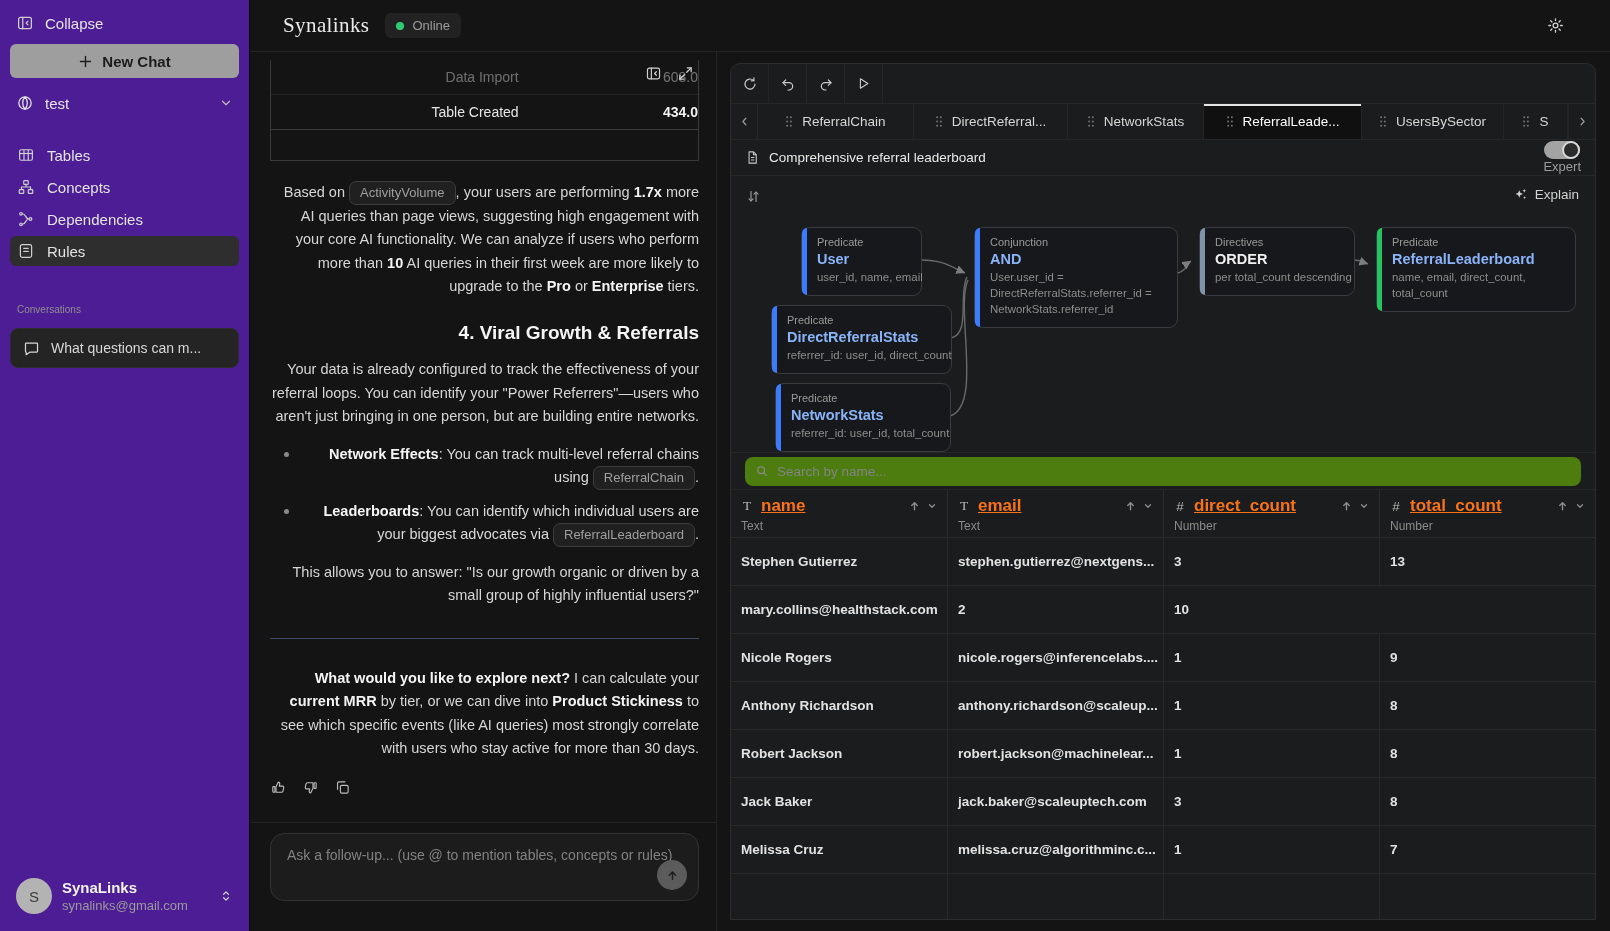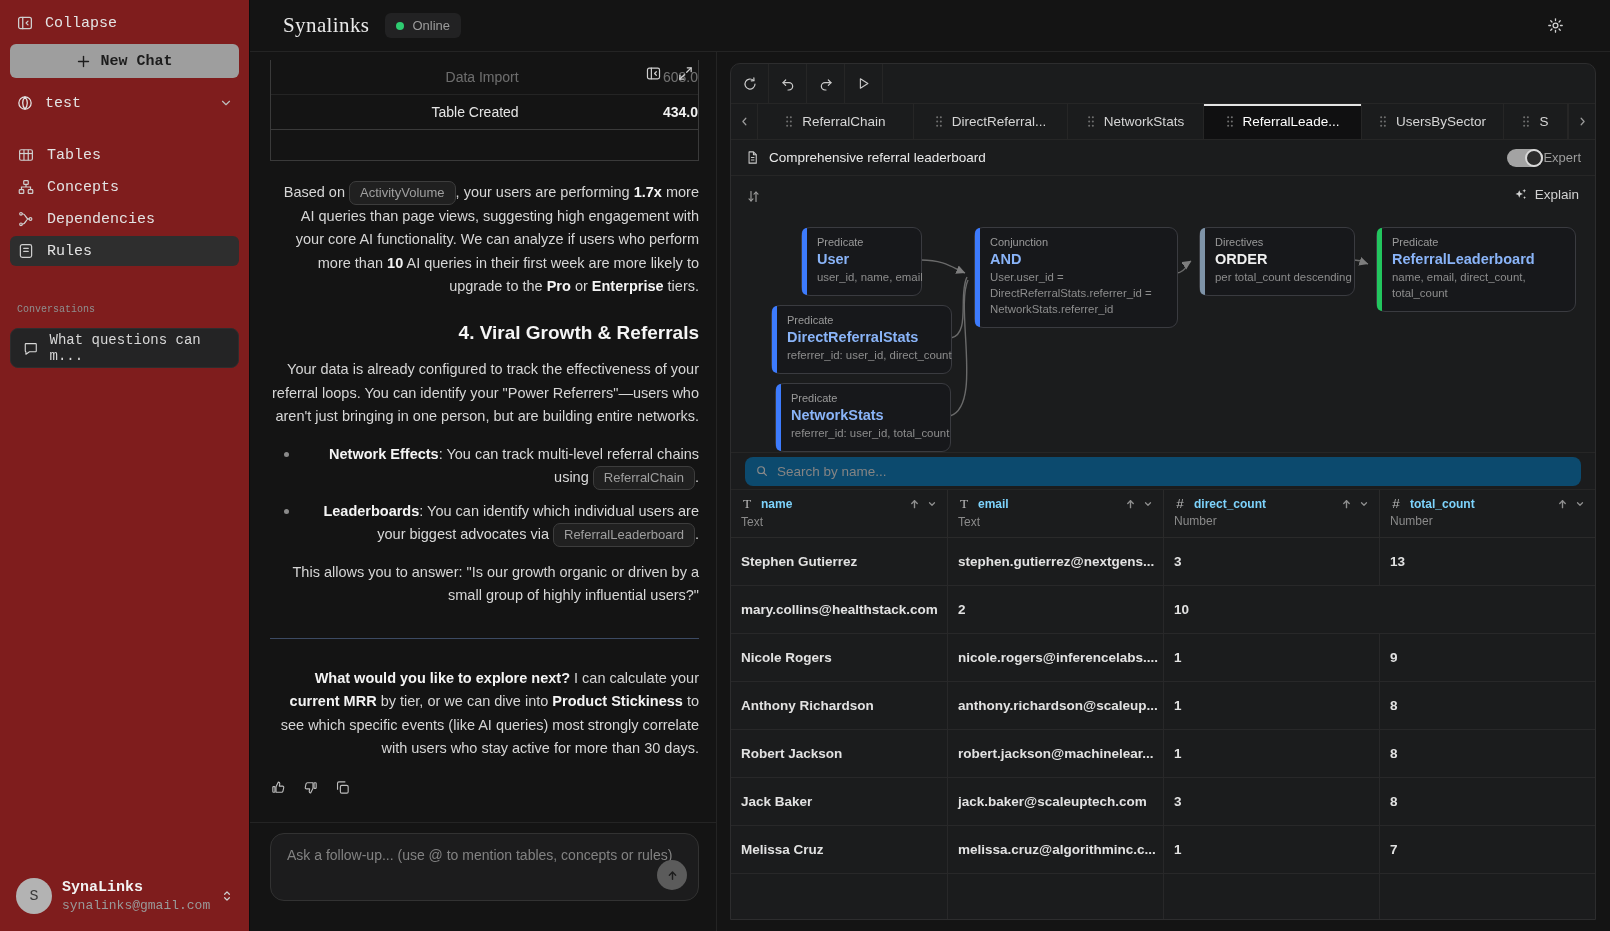--- a/index.html
+++ b/index.html
@@ -3,21 +3,21 @@
 <meta charset="utf-8">
 <style>
   * { margin:0; padding:0; box-sizing:border-box; }
   html,body { background:#0e0e0e; }
   .app { position:relative; width:1610px; height:931px; background:#141414; overflow:hidden;
          font-family:"Liberation Sans","DejaVu Sans",sans-serif; color:#d9d9d9; }
   svg { display:block; }
   b { color:#f4f4f4; font-weight:700; }
 
   
-  .sidebar { position:absolute; left:0; top:0; width:250px; height:931px; background:#7f1d1d; border-right:1px solid #0c0c0c;font-family:Liberation Mono, monospace; }
+  .sidebar { position:absolute; left:0; top:0; width:250px; height:931px; background:#4c1d95; border-right:1px solid #0c0c0c; }
   .side-inner { padding:12px 10px 0 10px; }
   .collapse-row { display:flex; align-items:center; gap:11px; padding:2px 6px 12px 6px; color:#e4e4e4; font-size:15px; cursor:pointer; }
   .collapse-row svg { color:#cfcfcf; }
   .newchat-btn { height:34px; background:#9e9e9e; border-radius:6px; display:flex; align-items:center; justify-content:center; gap:9px; color:#1c1c1c; font-size:15px; font-weight:700; cursor:pointer; }
   .ws-row { margin-top:10px; height:30px; display:flex; align-items:center; gap:11px; padding:0 6px; font-size:15px; color:#e4e4e4; cursor:pointer; }
   .ws-row .chev { margin-left:auto; color:#bdbdbd; }
   .nav { margin-top:22px; }
   .nav-item { height:30px; margin:2px 0; border-radius:6px; display:flex; align-items:center; gap:12px; padding:0 7px; font-size:15px; color:#e3e3e3; cursor:pointer; }
   .nav-item svg { color:#cfcfcf; flex:none; }
   .nav-item.active { background:#2e2e2e; }
@@ -71,51 +71,51 @@
   .tabbar { height:36px; flex:none; display:flex; border-bottom:1px solid #262626; }
   .tab-nav { width:27px; display:flex; align-items:center; justify-content:center; color:#9a9a9a; border-right:1px solid #262626; cursor:pointer; flex:none; }
   .tab-nav.right { border-right:none; border-left:1px solid #262626; }
   .tab { display:flex; align-items:center; gap:9px; justify-content:center; border-right:1px solid #262626; font-size:13.5px; color:#d6d6d6; cursor:pointer; position:relative; overflow:hidden; white-space:nowrap; padding:0 8px; }
   .tab .grip { color:#6f6f6f; flex:none; }
   .tab.active { background:#101011; color:#ffffff; }
   .tab.active::before { content:""; position:absolute; left:0; right:0; top:0; height:2px; background:#e4e4e4; }
   .titlebar { height:36px; flex:none; display:flex; align-items:center; padding:0 14px; border-bottom:1px solid #262626; }
   .titlebar .doc { color:#c9c9c9; margin-right:9px; }
   .rule-title { font-size:13.5px; color:#e9e9e9; }
-  .expert-wrap { margin-left:auto; display:flex; align-items:center; gap:0; }
+  .expert-wrap { margin-left:auto; display:flex; align-items:center; gap:0;flex-direction:column; }
   .toggle { width:36px; height:18px; border-radius:10px; background:#a3a3a3; position:relative; cursor:pointer; }
   .toggle .knob { position:absolute; right:0px; top:0px; width:18px; height:18px; border-radius:50%; background:#2b2b2b; border:2px solid #d8d8d8; }
   .expert-label { font-size:13px; color:#9c9c9c; }
 
   
   .graph { height:277px; flex:none; position:relative; border-bottom:1px solid #262626; }
   .sort-icon { position:absolute; left:15px; top:13px; color:#9a9a9a; cursor:pointer; }
   .explain-btn { position:absolute; right:16px; top:11px; display:flex; align-items:center; gap:7px; color:#d2d2d2; font-size:13.5px; cursor:pointer; }
   .edges { position:absolute; inset:0; pointer-events:none; }
   .gnode { position:absolute; background:#17181b; border:1px solid #3a3b40; border-radius:9px; padding:8px 10px 9px 15px; cursor:grab; }
   .gaccent { position:absolute; left:0; top:0; bottom:0; width:5px; border-radius:8px 0 0 8px; }
   .gkind { font-size:11px; color:#9a9a9a; margin-bottom:3px; }
   .gname { font-size:14.5px; font-weight:700; color:#8ab4f8; }
   .gname.plain { color:#efefef; }
   .gdetail { margin-top:3px; font-size:11.4px; color:#8d8d8d; line-height:1.4; white-space:pre-line; }
   .gdetail.nowrap { white-space:nowrap; }
 
   
   .searchrow { height:37px; flex:none; display:flex; align-items:center; padding:0 14px; border-bottom:1px solid #262626; }
-  .searchbox { flex:1; height:29px; background:#0c4a6e; border-radius:8px; display:flex; align-items:center; gap:8px; padding:0 10px; }
+  .searchbox { flex:1; height:29px; background:#4d7c0f; border-radius:8px; display:flex; align-items:center; gap:8px; padding:0 10px; }
   .searchbox input { flex:1; background:transparent; border:none; outline:none; color:#d6d6d6; font-family:inherit; font-size:13.5px; }
   .searchbox input::placeholder { color:#848484; }
   .searchbox svg { color:#8a8a8a; flex:none; }
   .thead { height:48px; flex:none; display:grid; grid-template-columns:repeat(4,1fr); border-bottom:1px solid #2a2a2a; }
   .hcell { padding:6px 10px 0 10px; overflow:hidden; cursor:pointer; }
   .hcell + .hcell { border-left:1px solid #2a2a2a; }
   .hline1 { display:flex; align-items:center; gap:8px; }
   .typeicon { font-size:13.5px; color:#b9b9b9; width:12px; text-align:center; }
   .typeicon.serif { font-family:"Liberation Serif","DejaVu Serif",serif; }
-  .hname { font-size:12px; font-weight:700; color:#7dd3fc; }
+  .hname { font-size:17px; font-weight:700; color:#f97316;text-decoration:underline; }
   .sorts { margin-left:auto; display:flex; align-items:center; gap:7px; color:#8f8f8f; }
   .hline2 { margin-top:3px; font-size:12px; color:#8a8a8a; }
   .tbody { flex:1; }
   .trow { height:48px; display:grid; grid-template-columns:repeat(4,1fr); border-bottom:1px solid #282829; cursor:pointer; }
   .tcell { display:flex; align-items:center; padding:0 10px; font-size:13.5px; color:#e2e2e2; overflow:hidden; white-space:nowrap; text-overflow:ellipsis;font-weight:bold; }
   .tcell + .tcell { border-left:1px solid #282829; }
   .trow.cut { height:60px; }
   .trow.cut .tcell { align-items:flex-end; padding-bottom:0px; }
 </style>
 </head>

